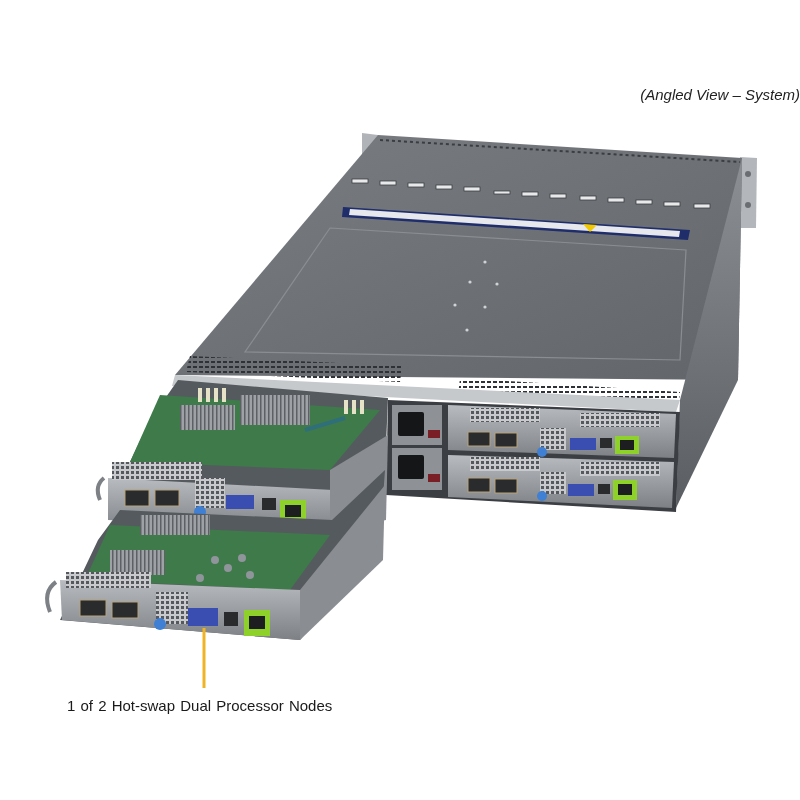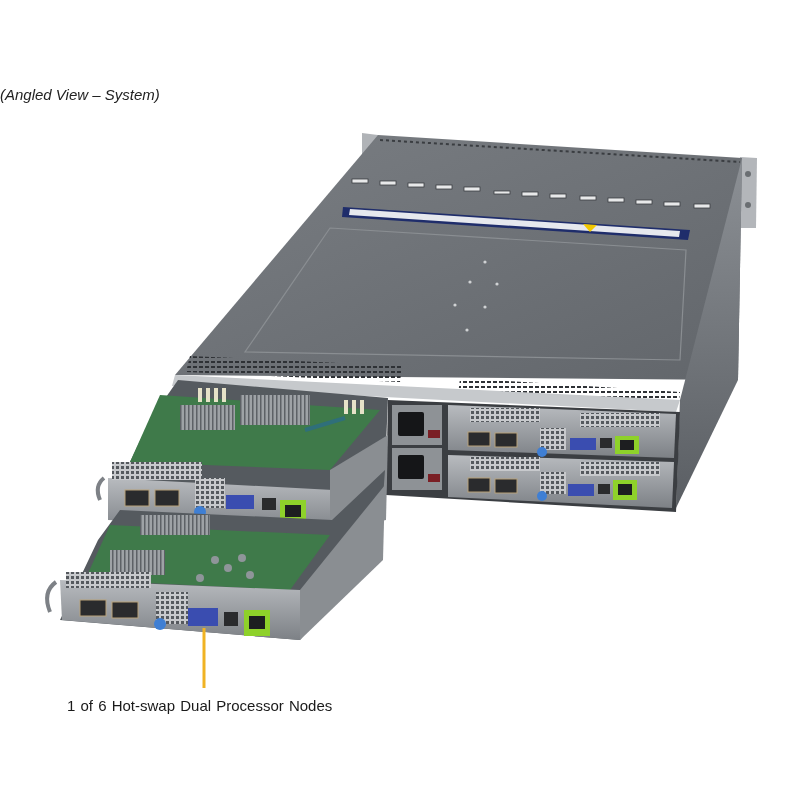--- a/index.html
+++ b/index.html
@@ -1,18 +1,18 @@
 <!DOCTYPE html>
 <html><head>
 <meta charset="utf-8">
 <style>
   html, body { margin: 0; padding: 0; background: #ffffff; }
   body { width: 800px; height: 800px; position: relative; overflow: hidden;
          font-family: "Liberation Sans", sans-serif; }
-  .caption { position: absolute; left: 0; width: 800px; top: 86px; text-align: left;
+  .caption { position: absolute; left: 0; width: 800px; top: 86px; text-align: right;
              font-size: 15px; font-style: italic; color: #222; }
   .callout-label { position: absolute; left: 67px; top: 697px; font-size: 15px; color: #1a1a1a;
                    word-spacing: 1px; }
   .stage { position: absolute; left: 0; top: 0; width: 800px; height: 800px; }
 </style>
 </head>
 <body>
 
 <div class="caption">(Angled View – System)</div>
 
@@ -197,13 +197,13 @@
     <rect x="224" y="612" width="14" height="14" fill="#2a2b2d"></rect>
     <rect x="244" y="610" width="26" height="26" fill="#8ed12a"></rect>
     <rect x="249" y="616" width="16" height="13" fill="#1d1e20"></rect>
     <path d="M56,582 q-14,10 -6,30" fill="none" stroke="#7d8186" stroke-width="4"></path>
     <polygon points="300,590 385,485 383,560 300,640" fill="#8a8e92"></polygon>
   </g>
 
   <line x1="204" y1="628" x2="204" y2="688" stroke="#f0b323" stroke-width="3"></line>
 </svg>
 
-<div class="callout-label">1 of 6 Hot-swap  Dual Processor Nodes</div>
+<div class="callout-label">1 of 2 Hot-swap  Dual Processor Nodes</div>
 
 </body></html>

